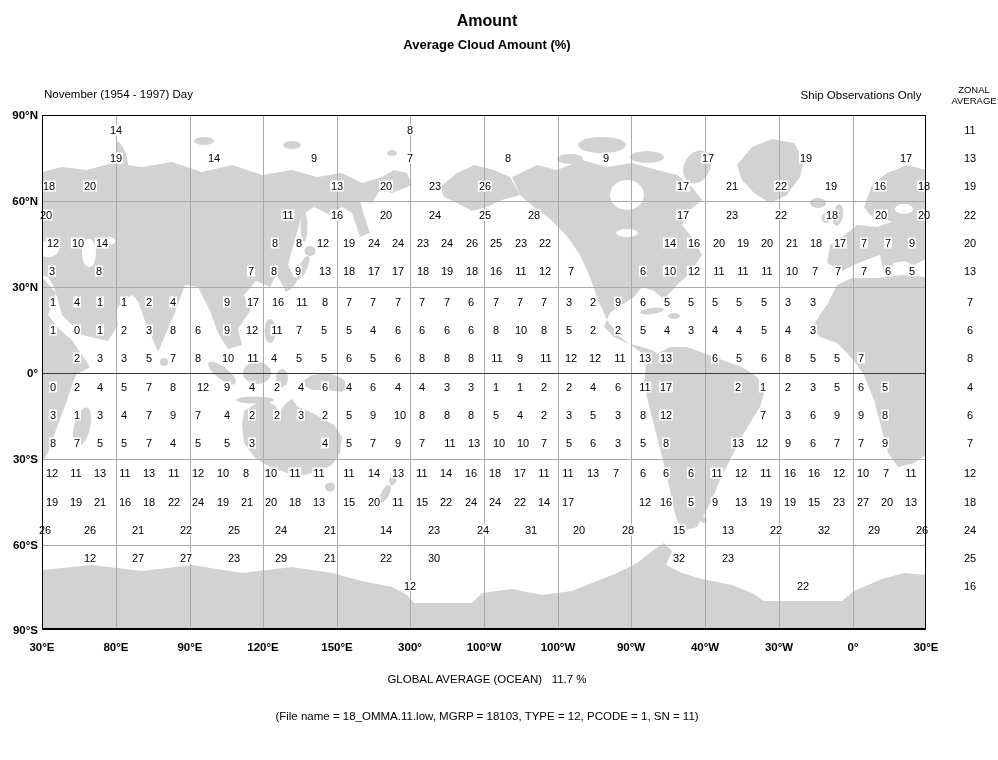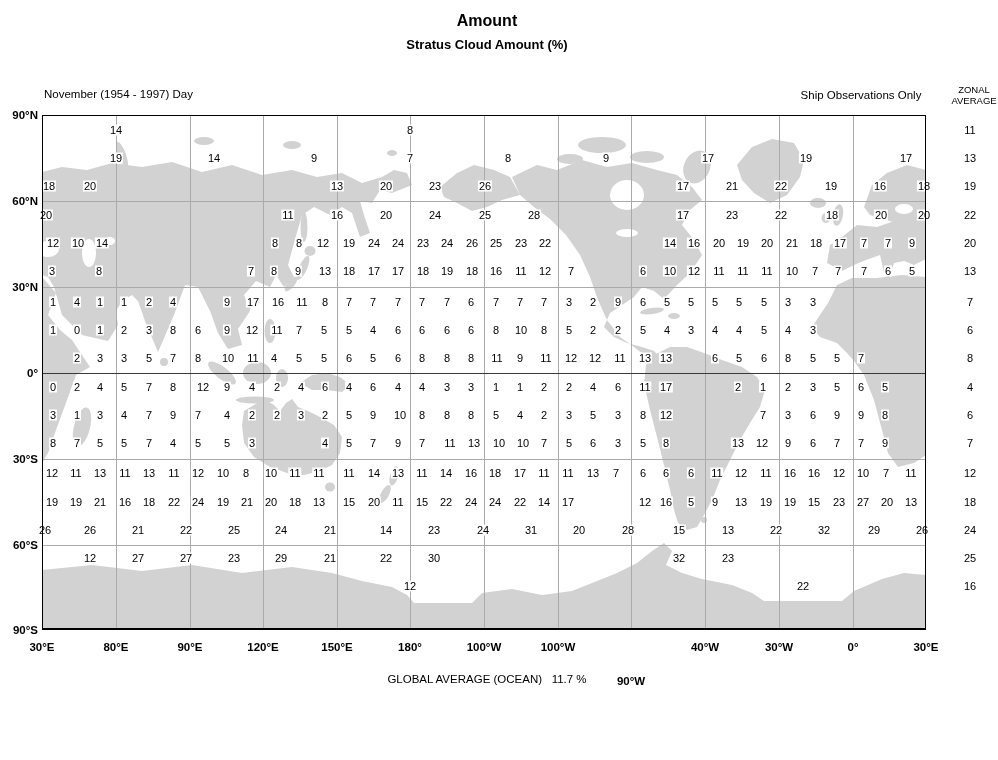--- a/index.html
+++ b/index.html
@@ -24,21 +24,21 @@
        transform:translate(-50%,-50%);}
   .znum{font-size:11px;line-height:11px;transform:translate(-50%,-50%);}
   .ftr{font-size:11.5px;}
 </style>
 </head>
 <body>
 
 <div id="page">
 
   <div id="title" class="abs ctr" style="left:487px;top:21px;">Amount</div>
-  <div id="subtitle" class="abs ctr" style="left:487px;top:44px;">Stratus Cloud Amount (%)</div>
+  <div id="subtitle" class="abs ctr" style="left:487px;top:44px;">Average Cloud Amount (%)</div>
 
   <div class="abs hdr" style="left:44px;top:88px;">November (1954 - 1997) Day</div>
   <div class="abs hdr ctr" style="left:861px;top:95px;">Ship Observations Only</div>
   <div class="abs zhdr" style="left:950px;top:84px;width:48px;">
     <div>ZONAL</div>
     <div>AVERAGE</div>
   </div>
 
   <svg id="map-svg" class="abs" width="884" height="515" viewBox="0 0 884 515">
     <g fill="#d2d2d2" stroke="none">
@@ -114,27 +114,27 @@
       <div class="abs lonlab" style="left: 42px;">30°E</div>
       <div class="abs vline" style="left: 116px;"></div>
       <div class="abs lonlab" style="left: 116px;">80°E</div>
       <div class="abs vline" style="left: 190px;"></div>
       <div class="abs lonlab" style="left: 190px;">90°E</div>
       <div class="abs vline" style="left: 263px;"></div>
       <div class="abs lonlab" style="left: 263px;">120°E</div>
       <div class="abs vline" style="left: 337px;"></div>
       <div class="abs lonlab" style="left: 337px;">150°E</div>
       <div class="abs vline" style="left: 410px;"></div>
-      <div class="abs lonlab" style="left: 410px;">180°</div>
+      <div class="abs lonlab" style="left: 410px;">300°</div>
       <div class="abs vline" style="left: 484px;"></div>
       <div class="abs lonlab" style="left: 484px;">100°W</div>
       <div class="abs vline" style="left: 558px;"></div>
       <div class="abs lonlab" style="left: 558px;">100°W</div>
       <div class="abs vline" style="left: 631px;"></div>
-      <div class="abs lonlab" style="left: 631px; margin-top: 34px;">90°W</div>
+      <div class="abs lonlab" style="left: 631px;">90°W</div>
       <div class="abs vline" style="left: 705px;"></div>
       <div class="abs lonlab" style="left: 705px;">40°W</div>
       <div class="abs vline" style="left: 779px;"></div>
       <div class="abs lonlab" style="left: 779px;">30°W</div>
       <div class="abs vline" style="left: 853px;"></div>
       <div class="abs lonlab" style="left: 853px;">0°</div>
       <div class="abs lonlab" style="left: 926px;">30°E</div>
       <div class="abs latlab" style="top: 115px;">90°N</div>
       <div class="abs hline" style="top: 201px;"></div>
       <div class="abs latlab" style="top: 201px;">60°N</div>
@@ -544,14 +544,15 @@
       <div class="abs num" style="left: 728px; top: 558px;">23</div>
       <div class="abs znum" style="left: 970px; top: 558px;">25</div>
       <div class="abs num" style="left: 410px; top: 586px;">12</div>
       <div class="abs num" style="left: 803px; top: 586px;">22</div>
       <div class="abs znum" style="left: 970px; top: 586px;">16</div>
     </div>
 
   <div id="plot-border" class="abs"></div>
 
   <div class="abs ftr ctr" style="left:487px;top:679px;">GLOBAL AVERAGE (OCEAN)   11.7 %</div>
+  <div class="abs ftr ctr" style="left:487px;top:716px;">(File name = 18_OMMA.11.low, MGRP = 18103, TYPE = 12, PCODE = 1, SN = 11)</div>
 
 </div>
 
 </body></html>

